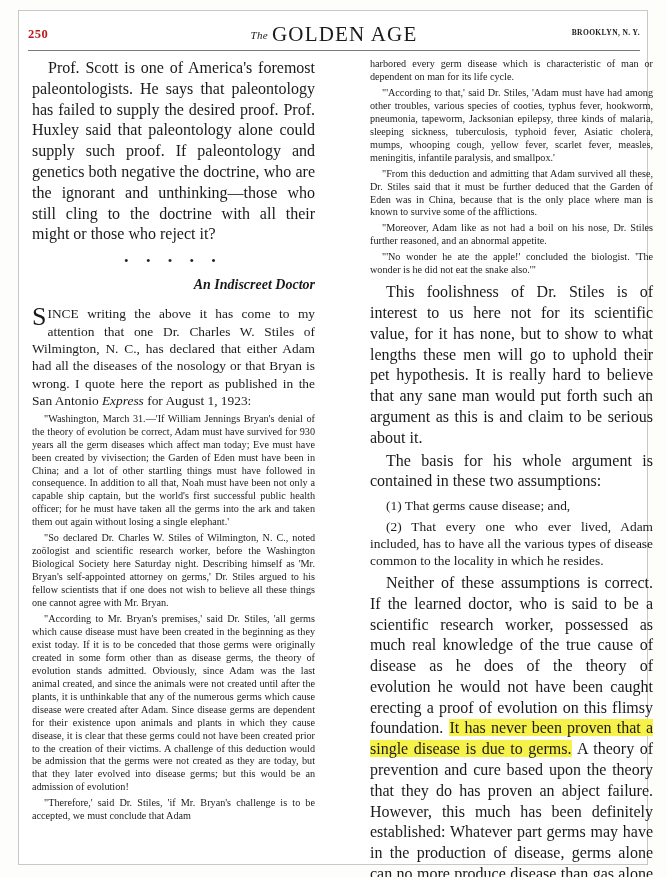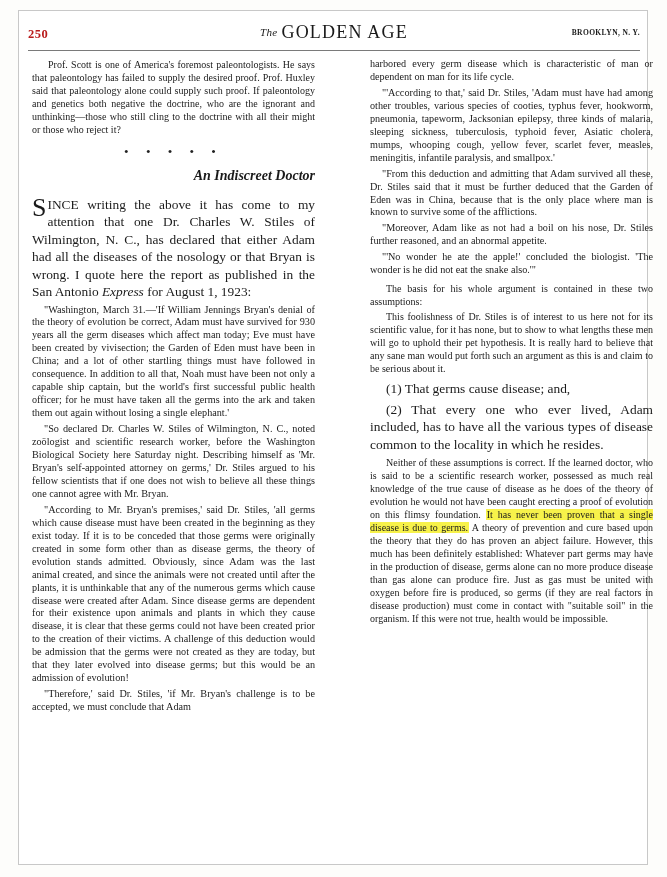--- a/index.html
+++ b/index.html
@@ -60,21 +60,21 @@
   }
   .mast-the {
     font-family: "Liberation Serif", serif;
     font-size: 11px;
     font-style: italic;
     vertical-align: 2px;
     letter-spacing: 0.3px;
   }
   .mast-name {
     font-family: "Liberation Serif", serif;
-    font-size: 18px;
+    font-size: 21px;
     letter-spacing: 1.2px;
     font-weight: normal;
   }
   .mast-loc {
     position: absolute;
     right: 0;
     top: 6px;
     font-size: 7.5px;
     font-weight: bold;
     letter-spacing: 0.4px;
@@ -107,21 +107,21 @@
 
   p.para {
     margin: 0 0 0 0;
     text-align: justify;
     text-justify: inter-word;
     font-family: "Liberation Serif", serif;
     line-height: 1.30;
     hyphens: none;
   }
   p.lead {
-    font-size: 10px;
+    font-size: 16px;
     text-indent: 16px;
     margin-bottom: 2px;
   }
   p.quote {
     font-size: 10.2px;
     text-indent: 12px;
     line-height: 1.27;
   }
   .dots {
     text-align: center;
@@ -209,22 +209,22 @@
       <div class="spacer-xs"></div>
       <p class="para quote">"'According to that,' said Dr. Stiles, 'Adam must have had among other troubles, various species of cooties, typhus fever, hookworm, pneumonia, tapeworm, Jacksonian epilepsy, three kinds of malaria, sleeping sickness, tuberculosis, typhoid fever, Asiatic cholera, mumps, whooping cough, yellow fever, scarlet fever, measles, meningitis, infantile paralysis, and smallpox.'</p>
       <div class="spacer-xs"></div>
       <p class="para quote">"From this deduction and admitting that Adam survived all these, Dr. Stiles said that it must be further deduced that the Garden of Eden was in China, because that is the only place where man is known to survive some of the afflictions.</p>
       <div class="spacer-xs"></div>
       <p class="para quote">"Moreover, Adam like as not had a boil on his nose, Dr. Stiles further reasoned, and an abnormal appetite.</p>
       <div class="spacer-xs"></div>
       <p class="para quote">"'No wonder he ate the apple!' concluded the biologist. 'The wonder is he did not eat the snake also.'"</p>
 
       <div class="spacer-sm"></div>
+      <p class="para lead">This foolishness of Dr. Stiles is of interest to us here not for its scientific value, for it has none, but to show to what lengths these men will go to uphold their pet hypothesis. It is really hard to believe that any sane man would put forth such an argument as this is and claim to be serious about it.</p>
       <p class="para lead">The basis for his whole argument is contained in these two assumptions:</p>
-      <p class="para lead">This foolishness of Dr. Stiles is of interest to us here not for its scientific value, for it has none, but to show to what lengths these men will go to uphold their pet hypothesis. It is really hard to believe that any sane man would put forth such an argument as this is and claim to be serious about it.</p>
       <div class="spacer-xs"></div>
       <p class="numlist">(1) That germs cause disease; and,</p>
       <div class="spacer-xs"></div>
       <p class="numlist">(2) That every one who ever lived, Adam included, has to have all the various types of disease common to the locality in which he resides.</p>
       <div class="spacer-xs"></div>
 
       <p class="para lead"><span>Neither of these assumptions is correct. If the learned doctor, who is said to be a scientific research worker, possessed as much real knowledge of the true cause of disease as he does of the theory of evolution he would not have been caught erecting a proof of evolution on this flimsy foundation. </span><span class="hl">It has never been proven that a single disease is due to germs.</span><span> A theory of prevention and cure based upon the theory that they do has proven an abject failure. However, this much has been definitely established: Whatever part germs may have in the production of disease, germs alone can no more produce disease than gas alone can produce fire. Just as gas must be united with oxygen before fire is produced, so germs (if they are real factors in disease production) must come in contact with "suitable soil" in the organism. If this were not true, health would be impossible.</span></p>
 
     </div>
 

